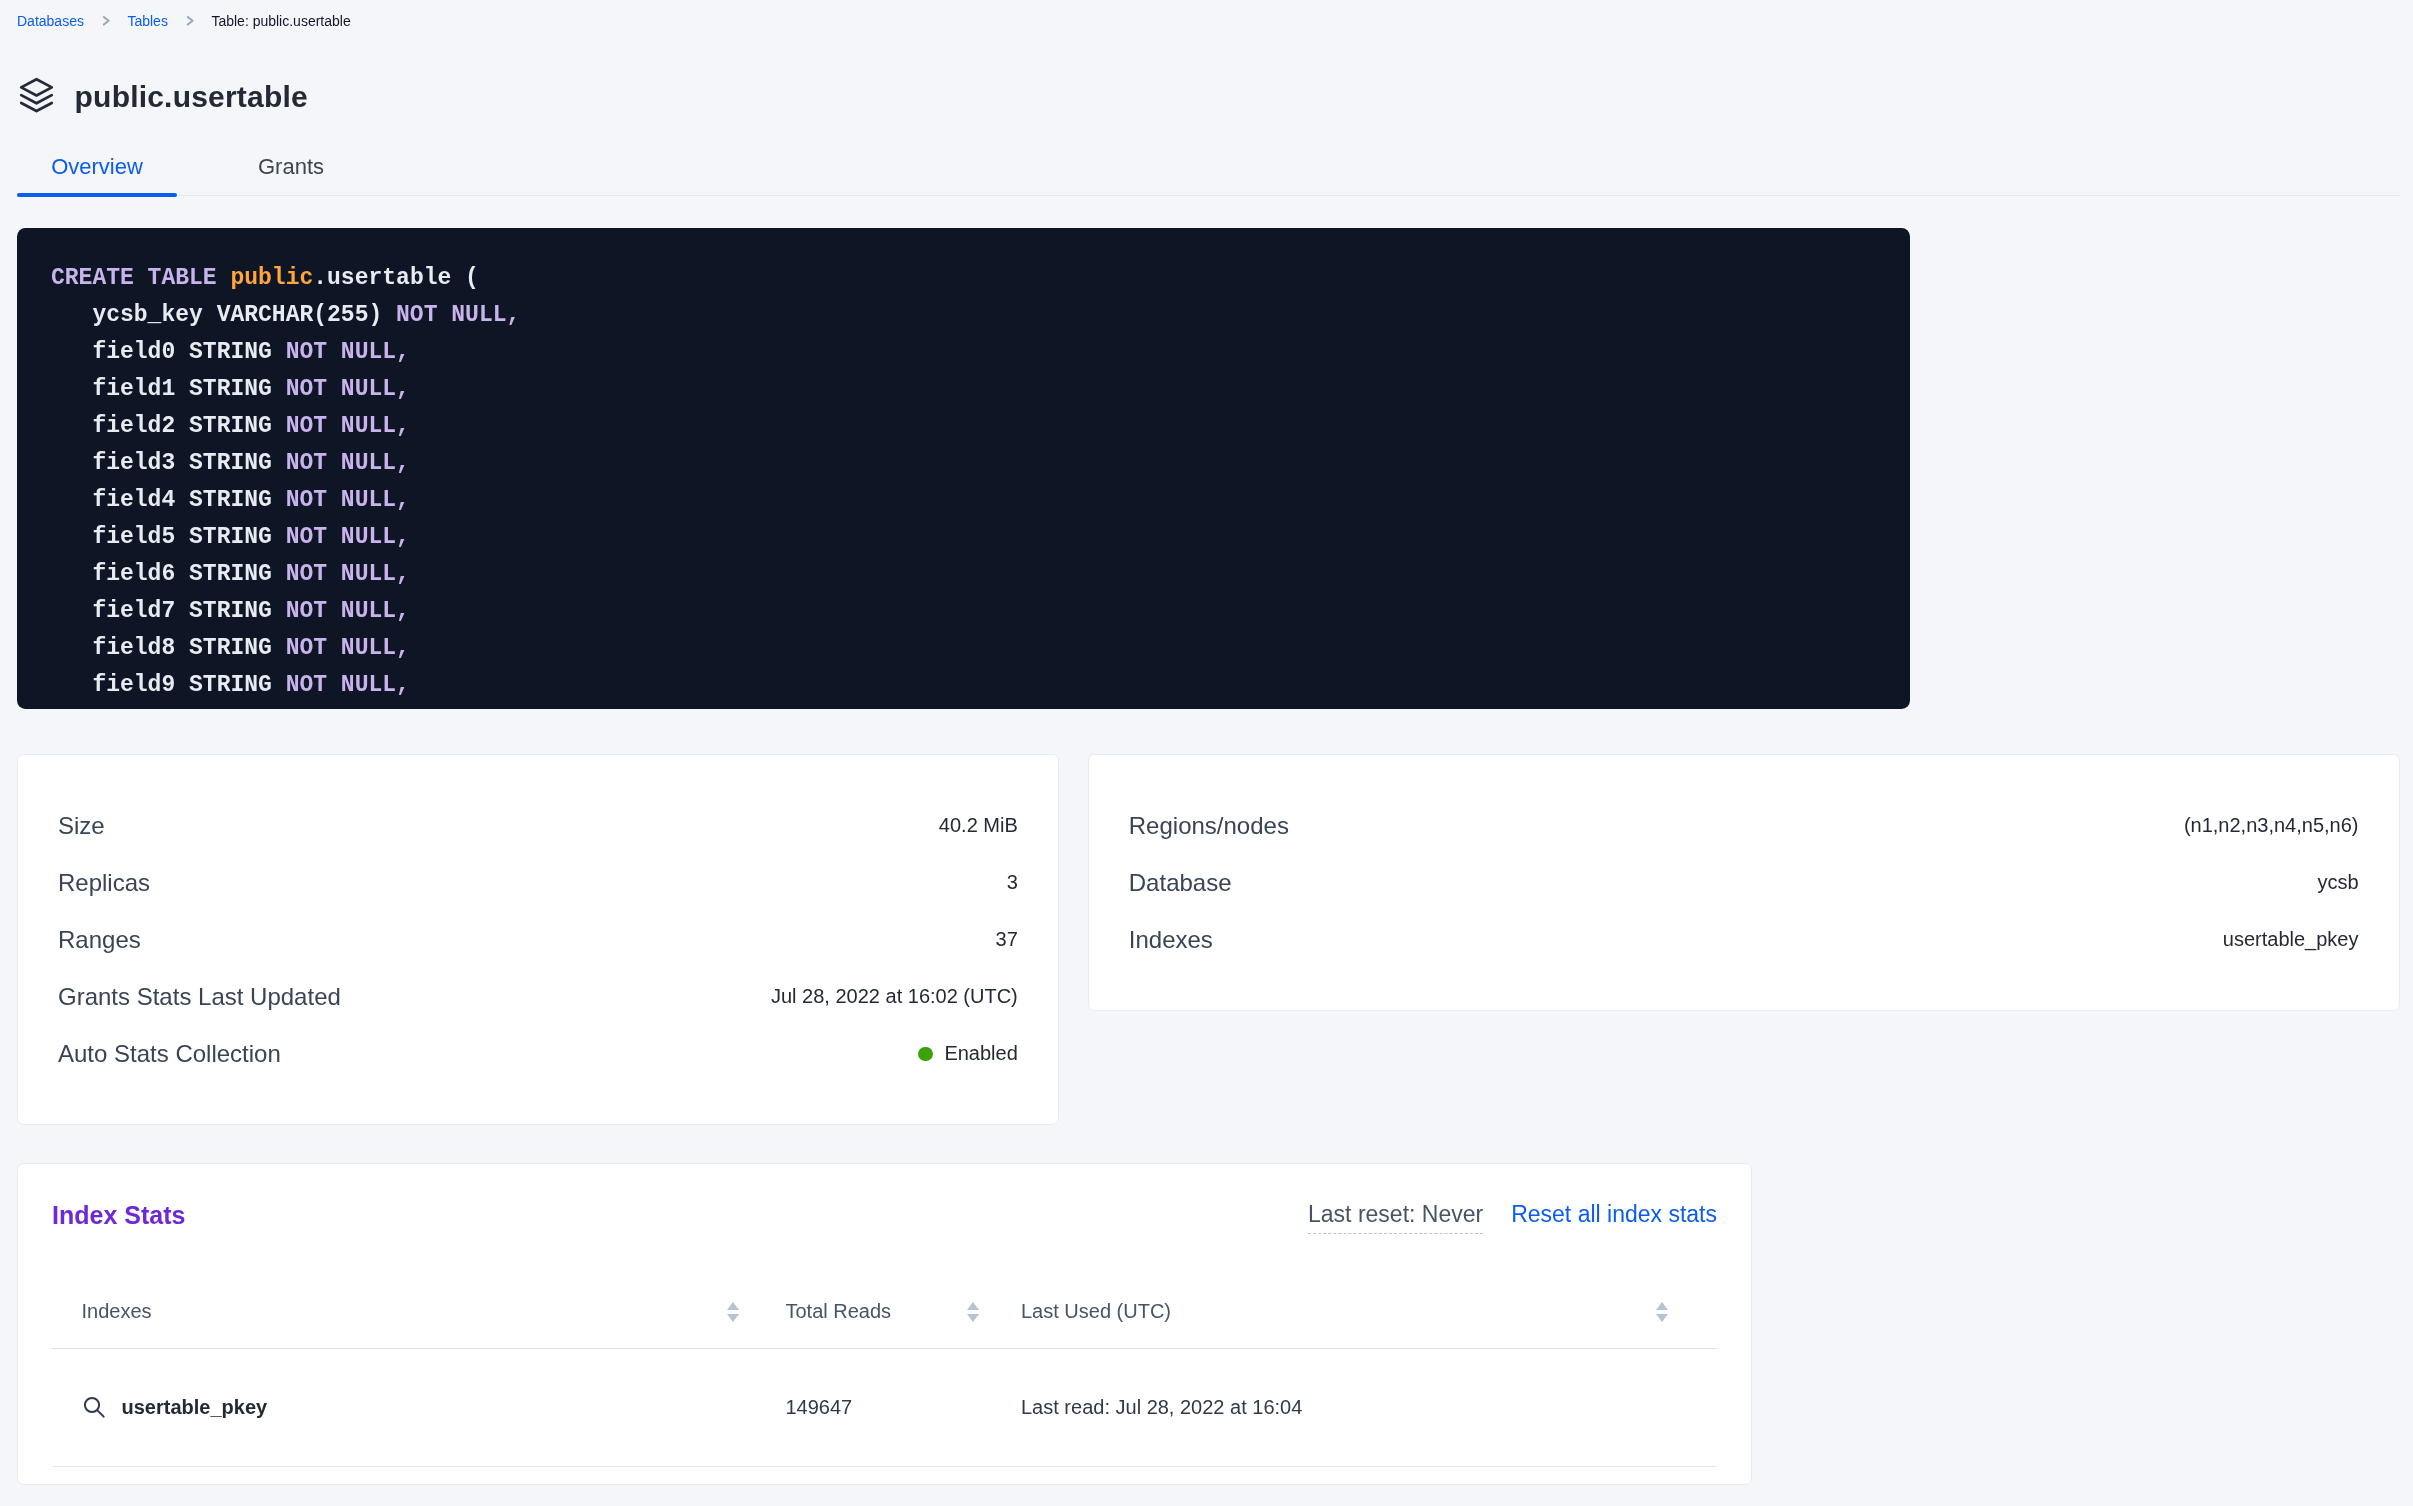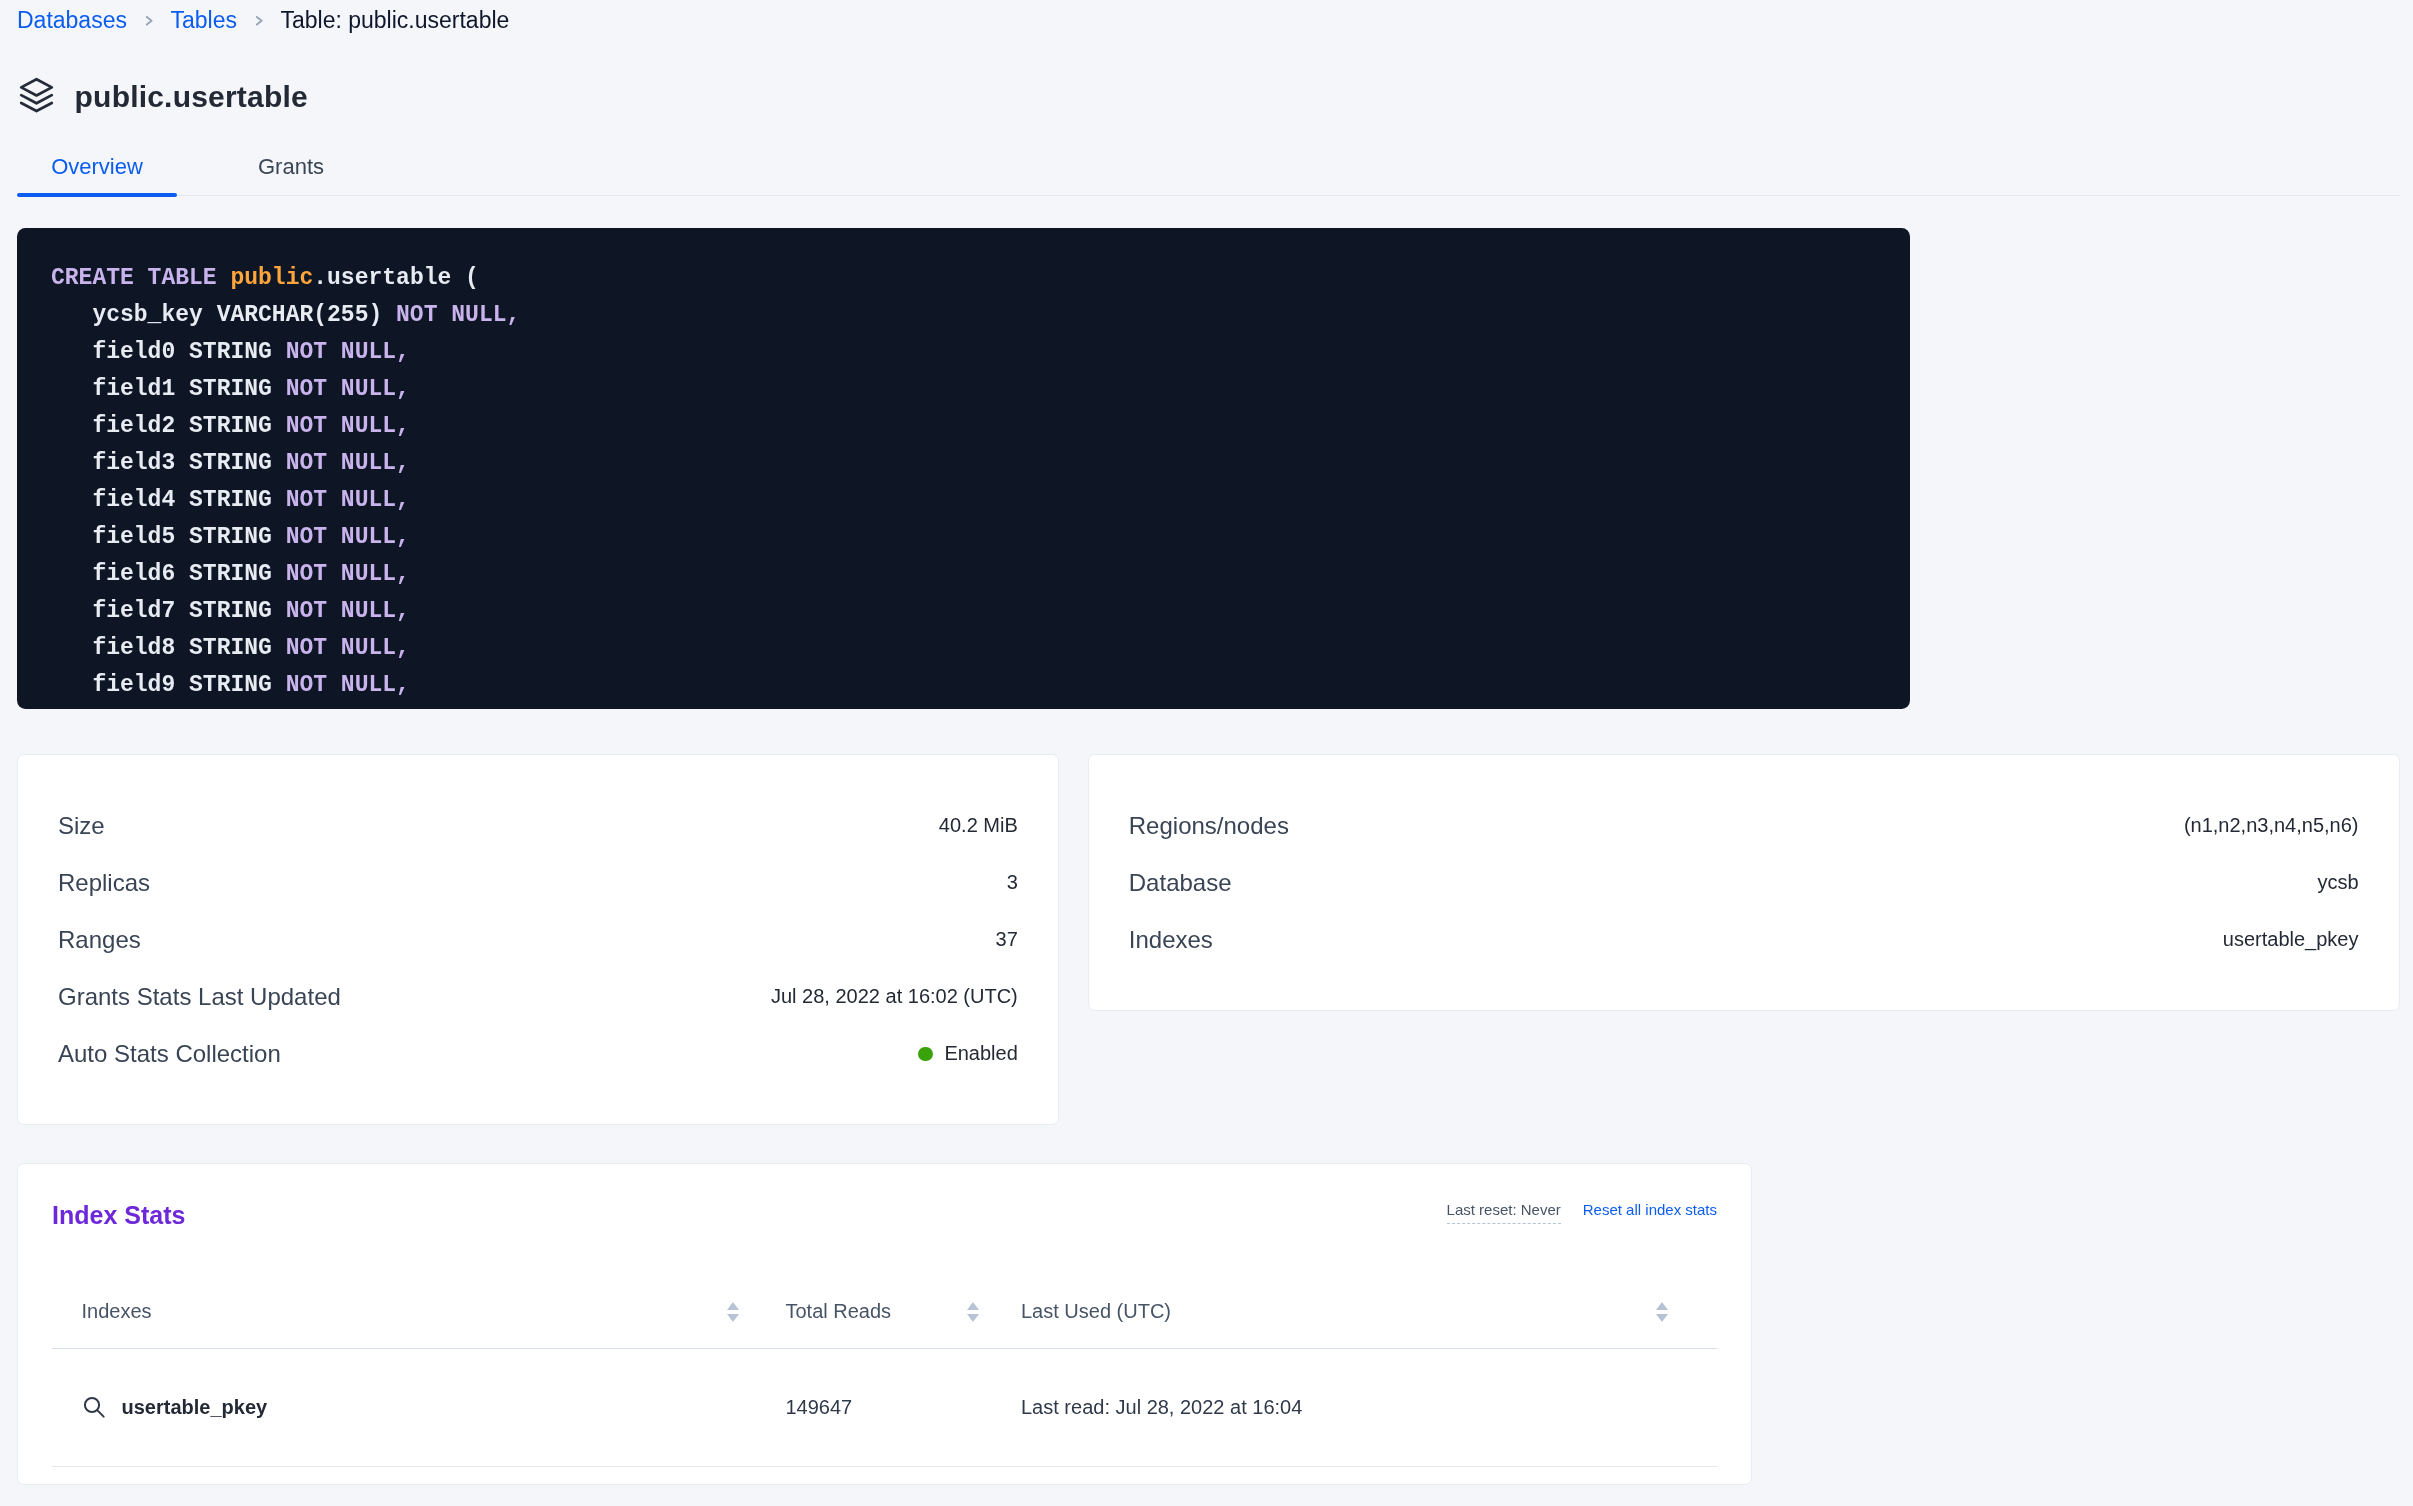--- a/index.html
+++ b/index.html
@@ -15,21 +15,21 @@
   html,body{width:2413px;height:1506px;}
   body{
     background:#f4f6fa;
     font-family:"Liberation Sans", sans-serif;
     color:#394455;
     overflow:hidden;
   }
   .page{width:2413px;height:1506px;padding:8.4px 13.5px 0 17px;position:relative;}
 
   
-  .breadcrumb{display:flex;align-items:center;gap:15px;height:25px;font-size:23px;}
+  .breadcrumb{display:flex;align-items:center;gap:15px;height:25px;font-size:14px;}
   .crumb-link{color:var(--accent-blue);cursor:pointer;}
   .crumb-current{color:#0f172a;}
   .crumb-sep{display:flex;align-items:center;}
 
   
   .title-row{display:flex;align-items:flex-end;gap:18.6px;margin-top:37px;height:44px;}
   .page-title{font-size:30px;font-weight:600;color:#242a35;letter-spacing:0.2px;}
 
   
   .tabs{display:flex;margin-top:40px;border-bottom:1.7px solid #e3e8f1;width:2383px;}
@@ -65,21 +65,21 @@
   .status-wrap{display:flex;align-items:center;gap:11.8px;}
   .status-dot{width:14.3px;height:14.3px;border-radius:50%;background:var(--status-green);}
 
   
   .index-card{
     margin-top:38px;width:1735px;height:322px;background:#ffffff;
     border:0.8px solid #e7ebf2;border-radius:6.7px;padding:37px 34px 0;overflow:hidden;
   }
   .index-head{display:flex;align-items:flex-start;justify-content:space-between;height:37px;}
   .index-title{font-size:25px;font-weight:bold;color:#6d28d9;}
-  .index-head-right{display:flex;align-items:baseline;gap:22px;font-size:15px;}
+  .index-head-right{display:flex;align-items:baseline;gap:28px;font-size:23px;}
   .last-reset{color:#475466;border-bottom:1.7px dashed #b7c2d7;padding-bottom:5px;cursor:default;}
   .reset-link{color:var(--accent-blue);cursor:pointer;}
 
   .grid-cols{display:grid;grid-template-columns:704px 223px 1fr;}
   .tbl{margin-top:37px;}
   .tbl-header{height:74px;border-bottom:1.7px solid #d8dfe9;font-size:20px;color:#475466;}
   .th{display:flex;align-items:center;justify-content:space-between;cursor:pointer;}
   .th-indexes{padding-left:29.5px;padding-right:17px;}
   .th-reads{padding-left:29.5px;}
   .th-used{padding-left:42px;padding-right:49px;}

